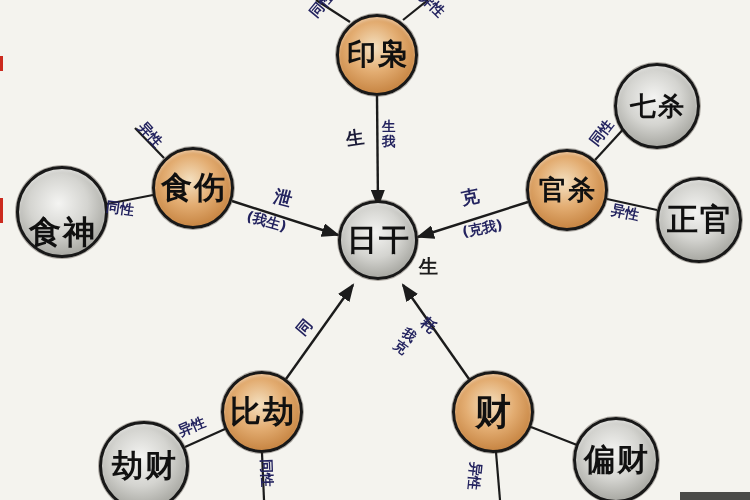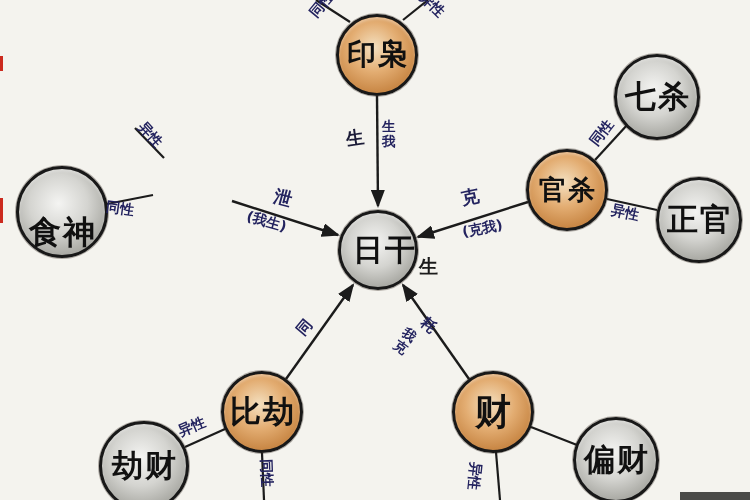--- a/index.html
+++ b/index.html
@@ -56,30 +56,33 @@
     <line x1="595" y1="160" x2="628" y2="124" stroke="#1b1b1b" stroke-width="2.2"></line>
     <line x1="607" y1="199" x2="657" y2="210" stroke="#1b1b1b" stroke-width="2.2"></line>
     <line x1="185" y1="447" x2="225" y2="429" stroke="#1b1b1b" stroke-width="2.2"></line>
     <line x1="262" y1="453" x2="264" y2="500" stroke="#1b1b1b" stroke-width="2.2"></line>
     <line x1="496" y1="452" x2="500" y2="500" stroke="#1b1b1b" stroke-width="2.2"></line>
     <line x1="531" y1="427" x2="577" y2="445" stroke="#1b1b1b" stroke-width="2.2"></line>
     <line x1="350" y1="22" x2="316" y2="0" stroke="#1b1b1b" stroke-width="2.2"></line>
     <line x1="403" y1="20" x2="428" y2="0" stroke="#1b1b1b" stroke-width="2.2"></line>
   </svg>
 
-  <div class="node gray" style="left:338px;top:210px;width:80px;height:80px;font-size:30px;justify-content:flex-end;">
+  <div class="node gray" style="left:338px;top:200px;width:80px;height:80px;font-size:30px;">
       <span>日干</span>
     </div>
   <div class="node brown" style="left:336px;top:14px;width:82px;height:82px;font-size:29px;">
       <span>印枭</span>
     </div>
   <div class="node gray" style="left:16px;top:166px;width:92px;height:92px;font-size:32px;align-items:flex-end;">
       <span>食神</span>
     </div>
-  <div class="node gray" style="left:614px;top:54px;width:86px;height:86px;font-size:31px;">
+  <div class="node brown" style="left:152px;top:147px;width:82px;height:82px;font-size:31px;">
+      <span>食伤</span>
+    </div>
+  <div class="node gray" style="left:614px;top:63px;width:86px;height:86px;font-size:26px;">
       <span>七杀</span>
     </div>
   <div class="node brown" style="left:526px;top:149px;width:82px;height:82px;font-size:27px;">
       <span>官杀</span>
     </div>
   <div class="node gray" style="left:656px;top:177px;width:86px;height:86px;font-size:31px;">
       <span>正官</span>
     </div>
   <div class="node brown" style="left:221px;top:371px;width:82px;height:82px;font-size:31px;">
       <span>比劫</span>

